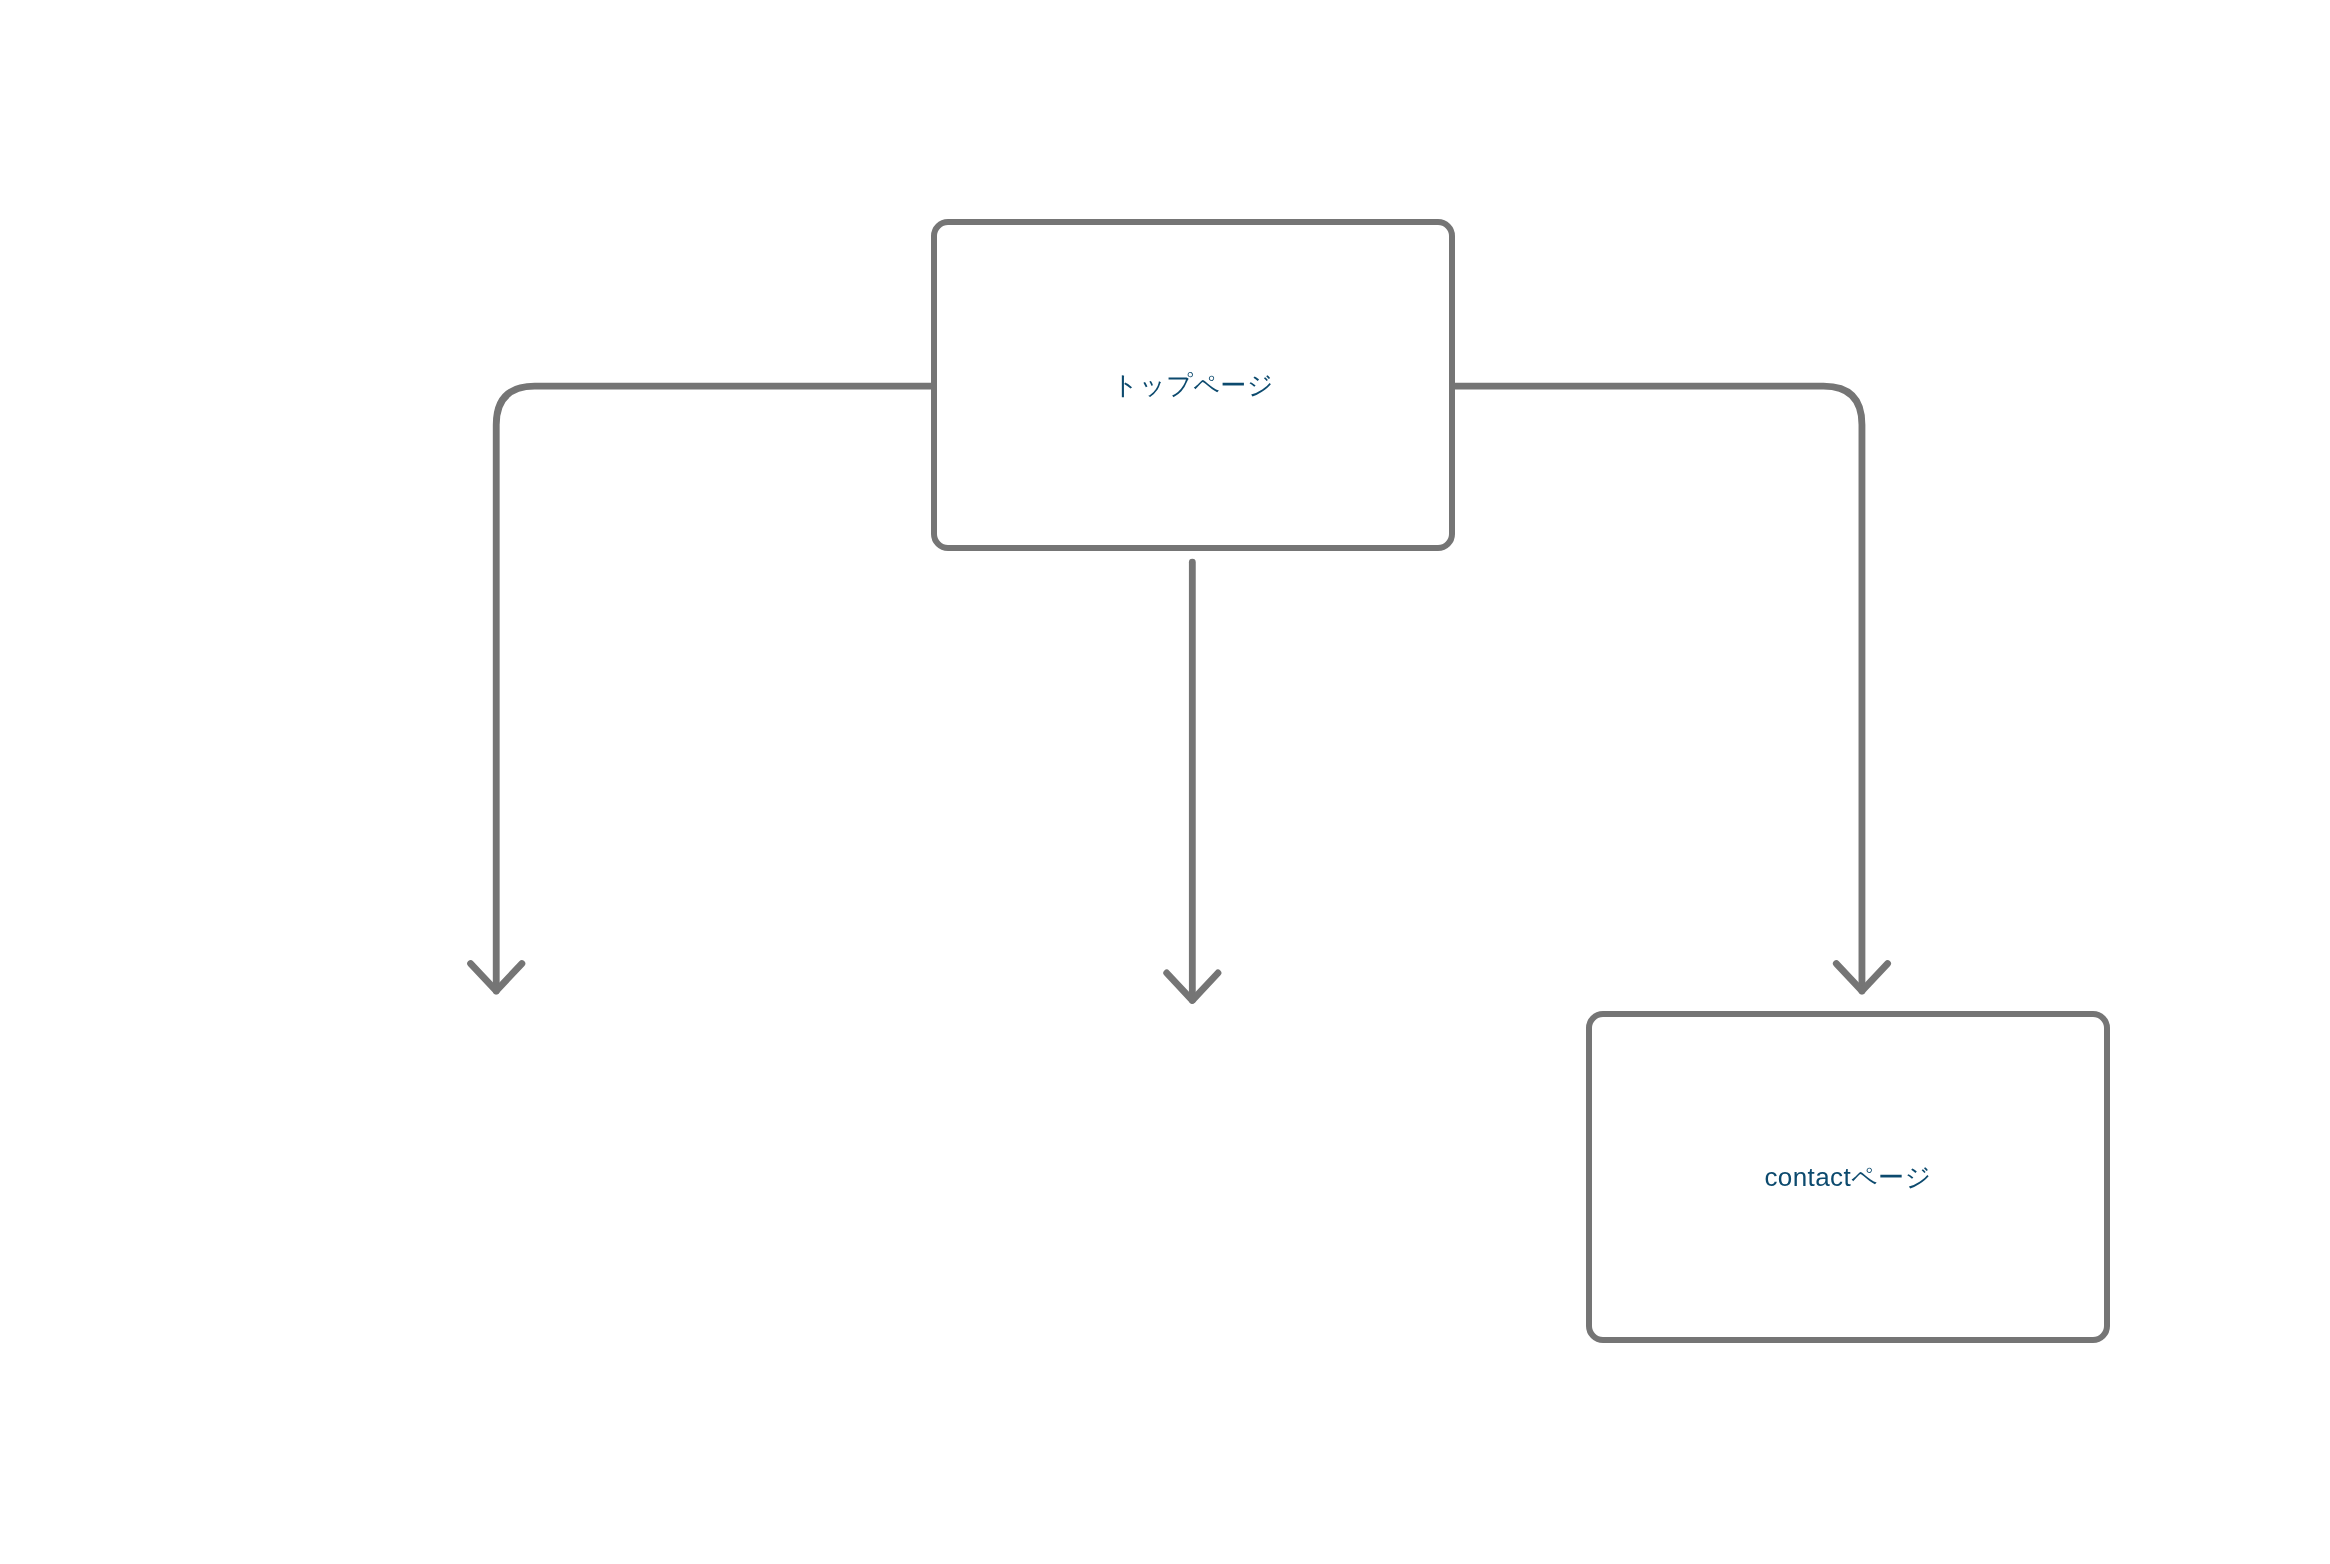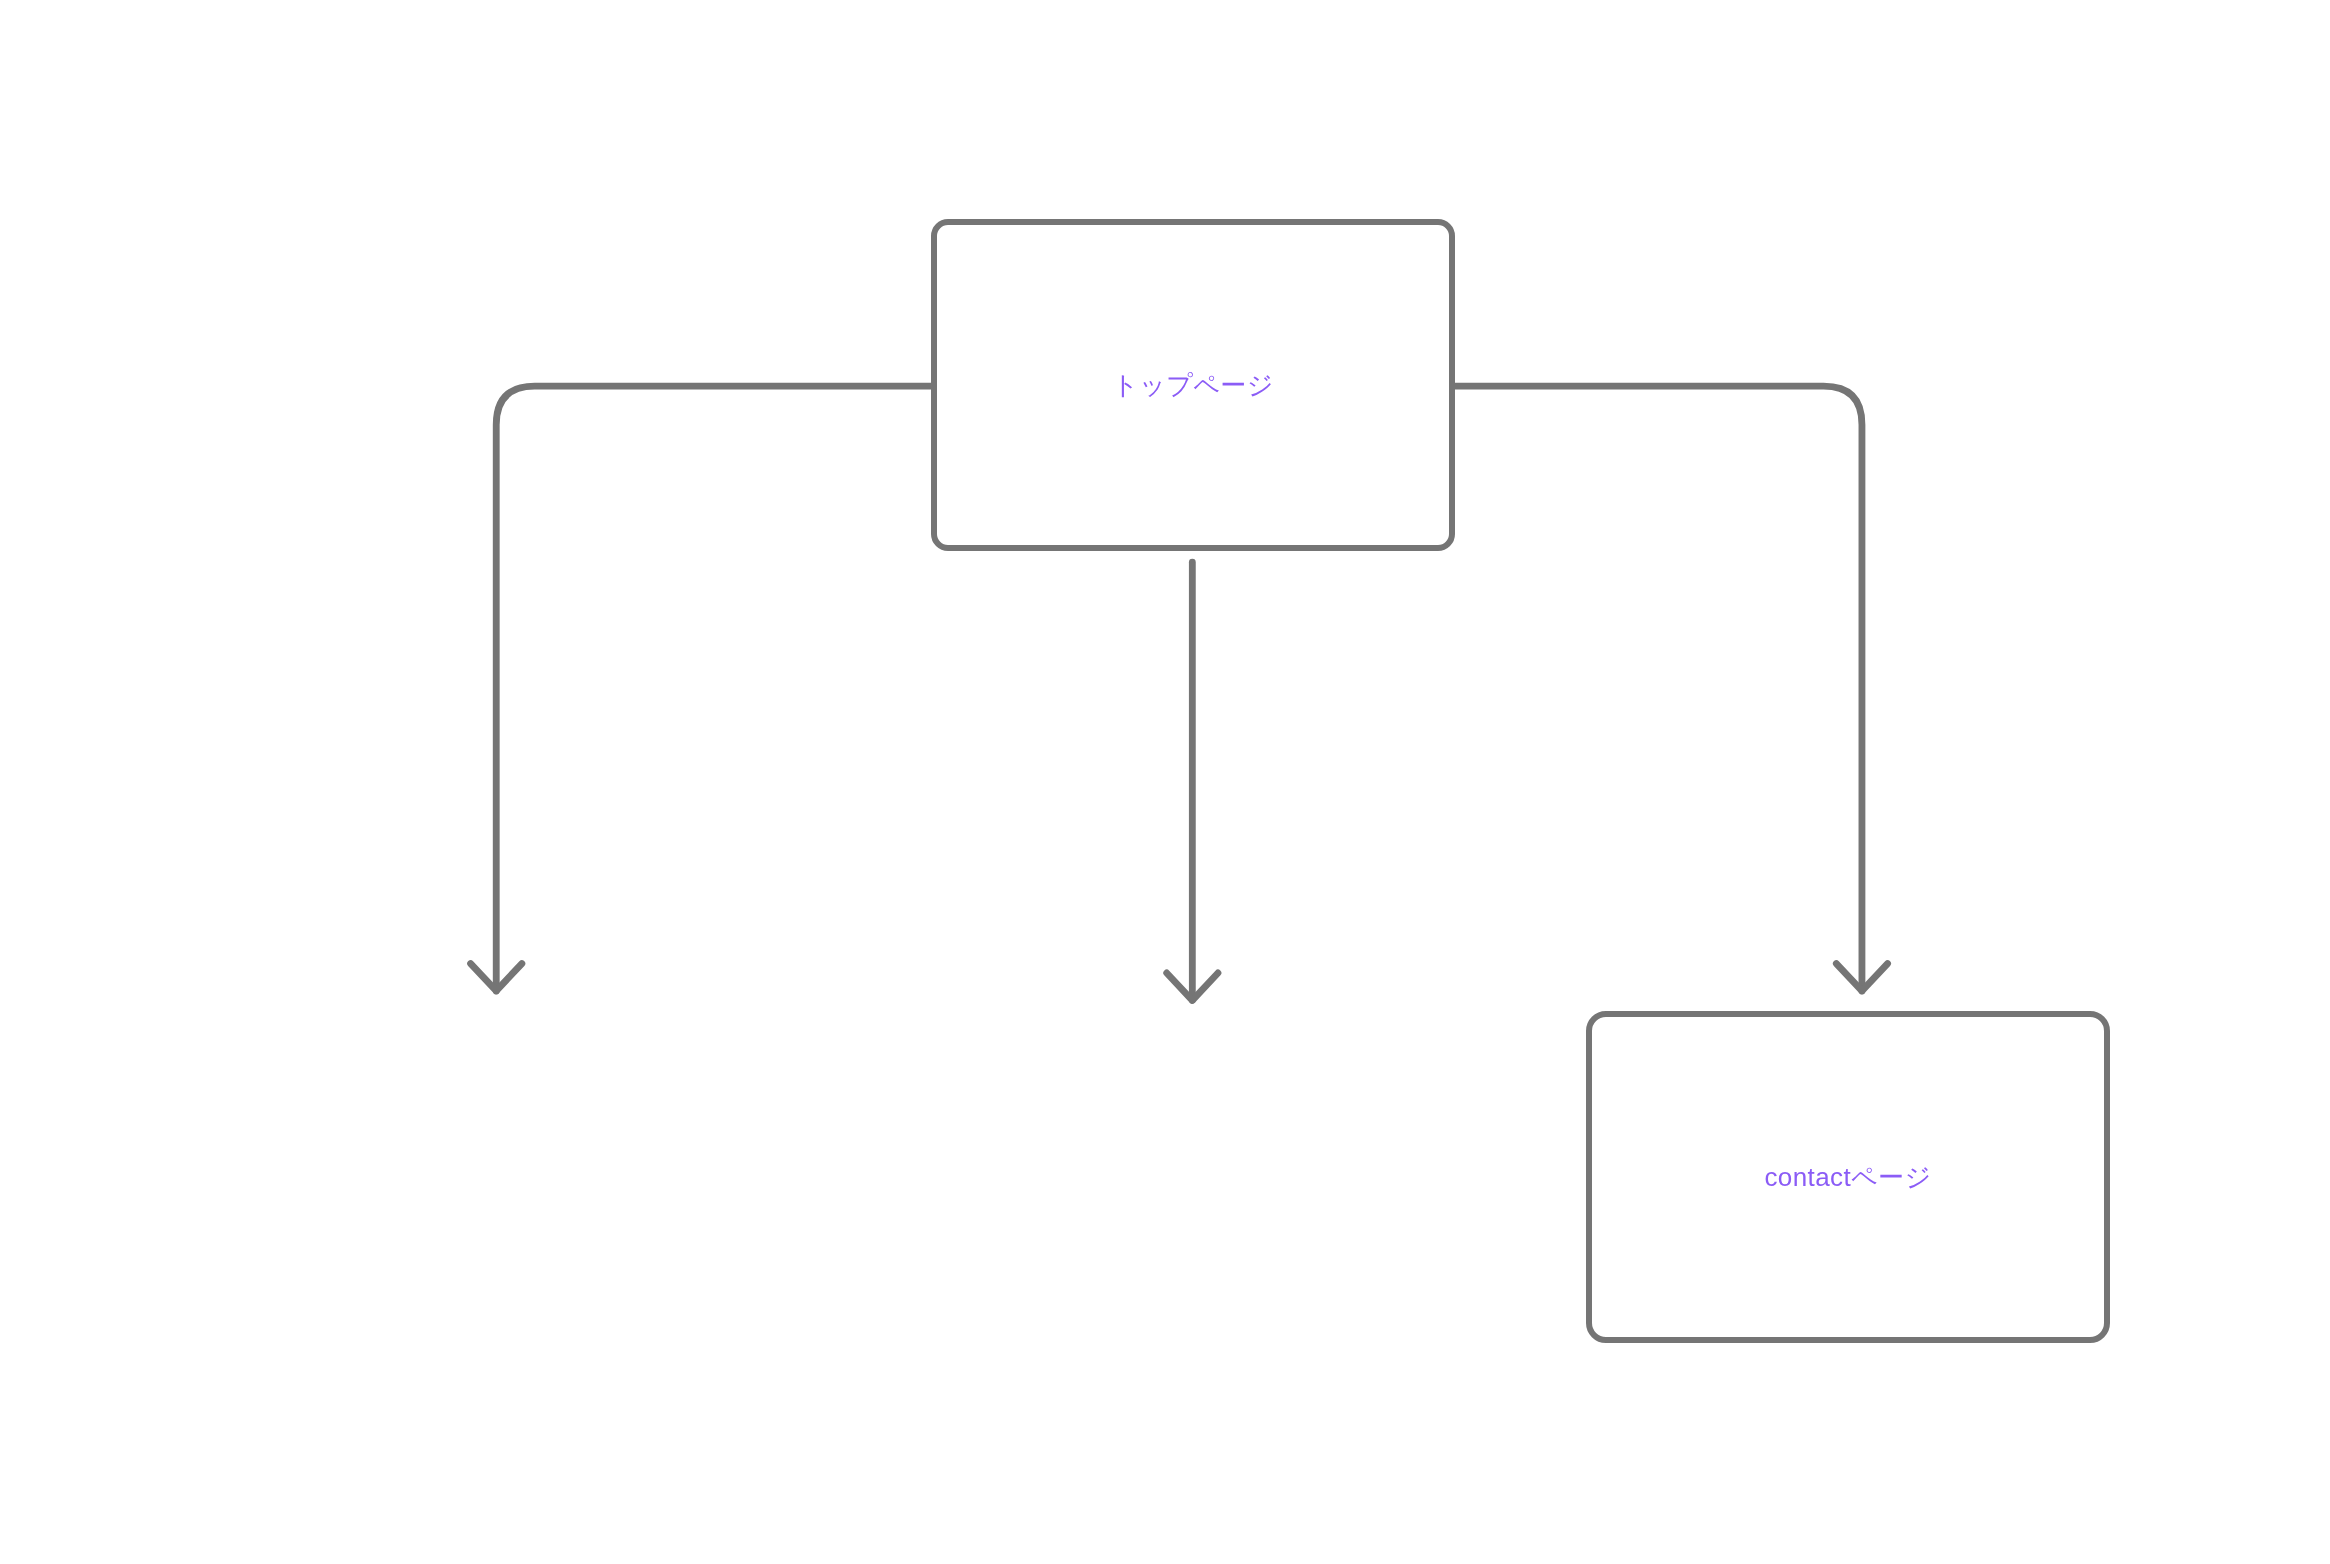--- a/index.html
+++ b/index.html
@@ -38,28 +38,28 @@
     background: #ffffff;
     border: 6px solid #757575;
     border-radius: 17px;
     display: flex;
     align-items: center;
     justify-content: center;
   }
   .node-label {
     font-size: 26px;
     line-height: 1;
-    color: #8b5cf6;
+    color: #0c4a6e;
     letter-spacing: 0.4px;
     white-space: nowrap;
   }
   .node-top     { left: 931px; top: 219px;  }
   .node-about   { left: 221px;  top: 1011px; }
   .node-works   { left: 931px; top: 1011px; }
-  .node-contact { left: 1586px; top: 1011px; border-radius: 20px; }
+  .node-contact { left: 1586px; top: 1011px; }
 </style>
 </head>
 <body>
 
 <div class="canvas">
 
   <svg class="connectors" viewBox="0 0 2728 1832" xmlns="http://www.w3.org/2000/svg" aria-hidden="true">
 
     <path d="M 1090 452 H 626 Q 581 452 581 497 V 1160"></path>
     <path d="M 551 1128 L 581 1160 L 611 1128"></path>

